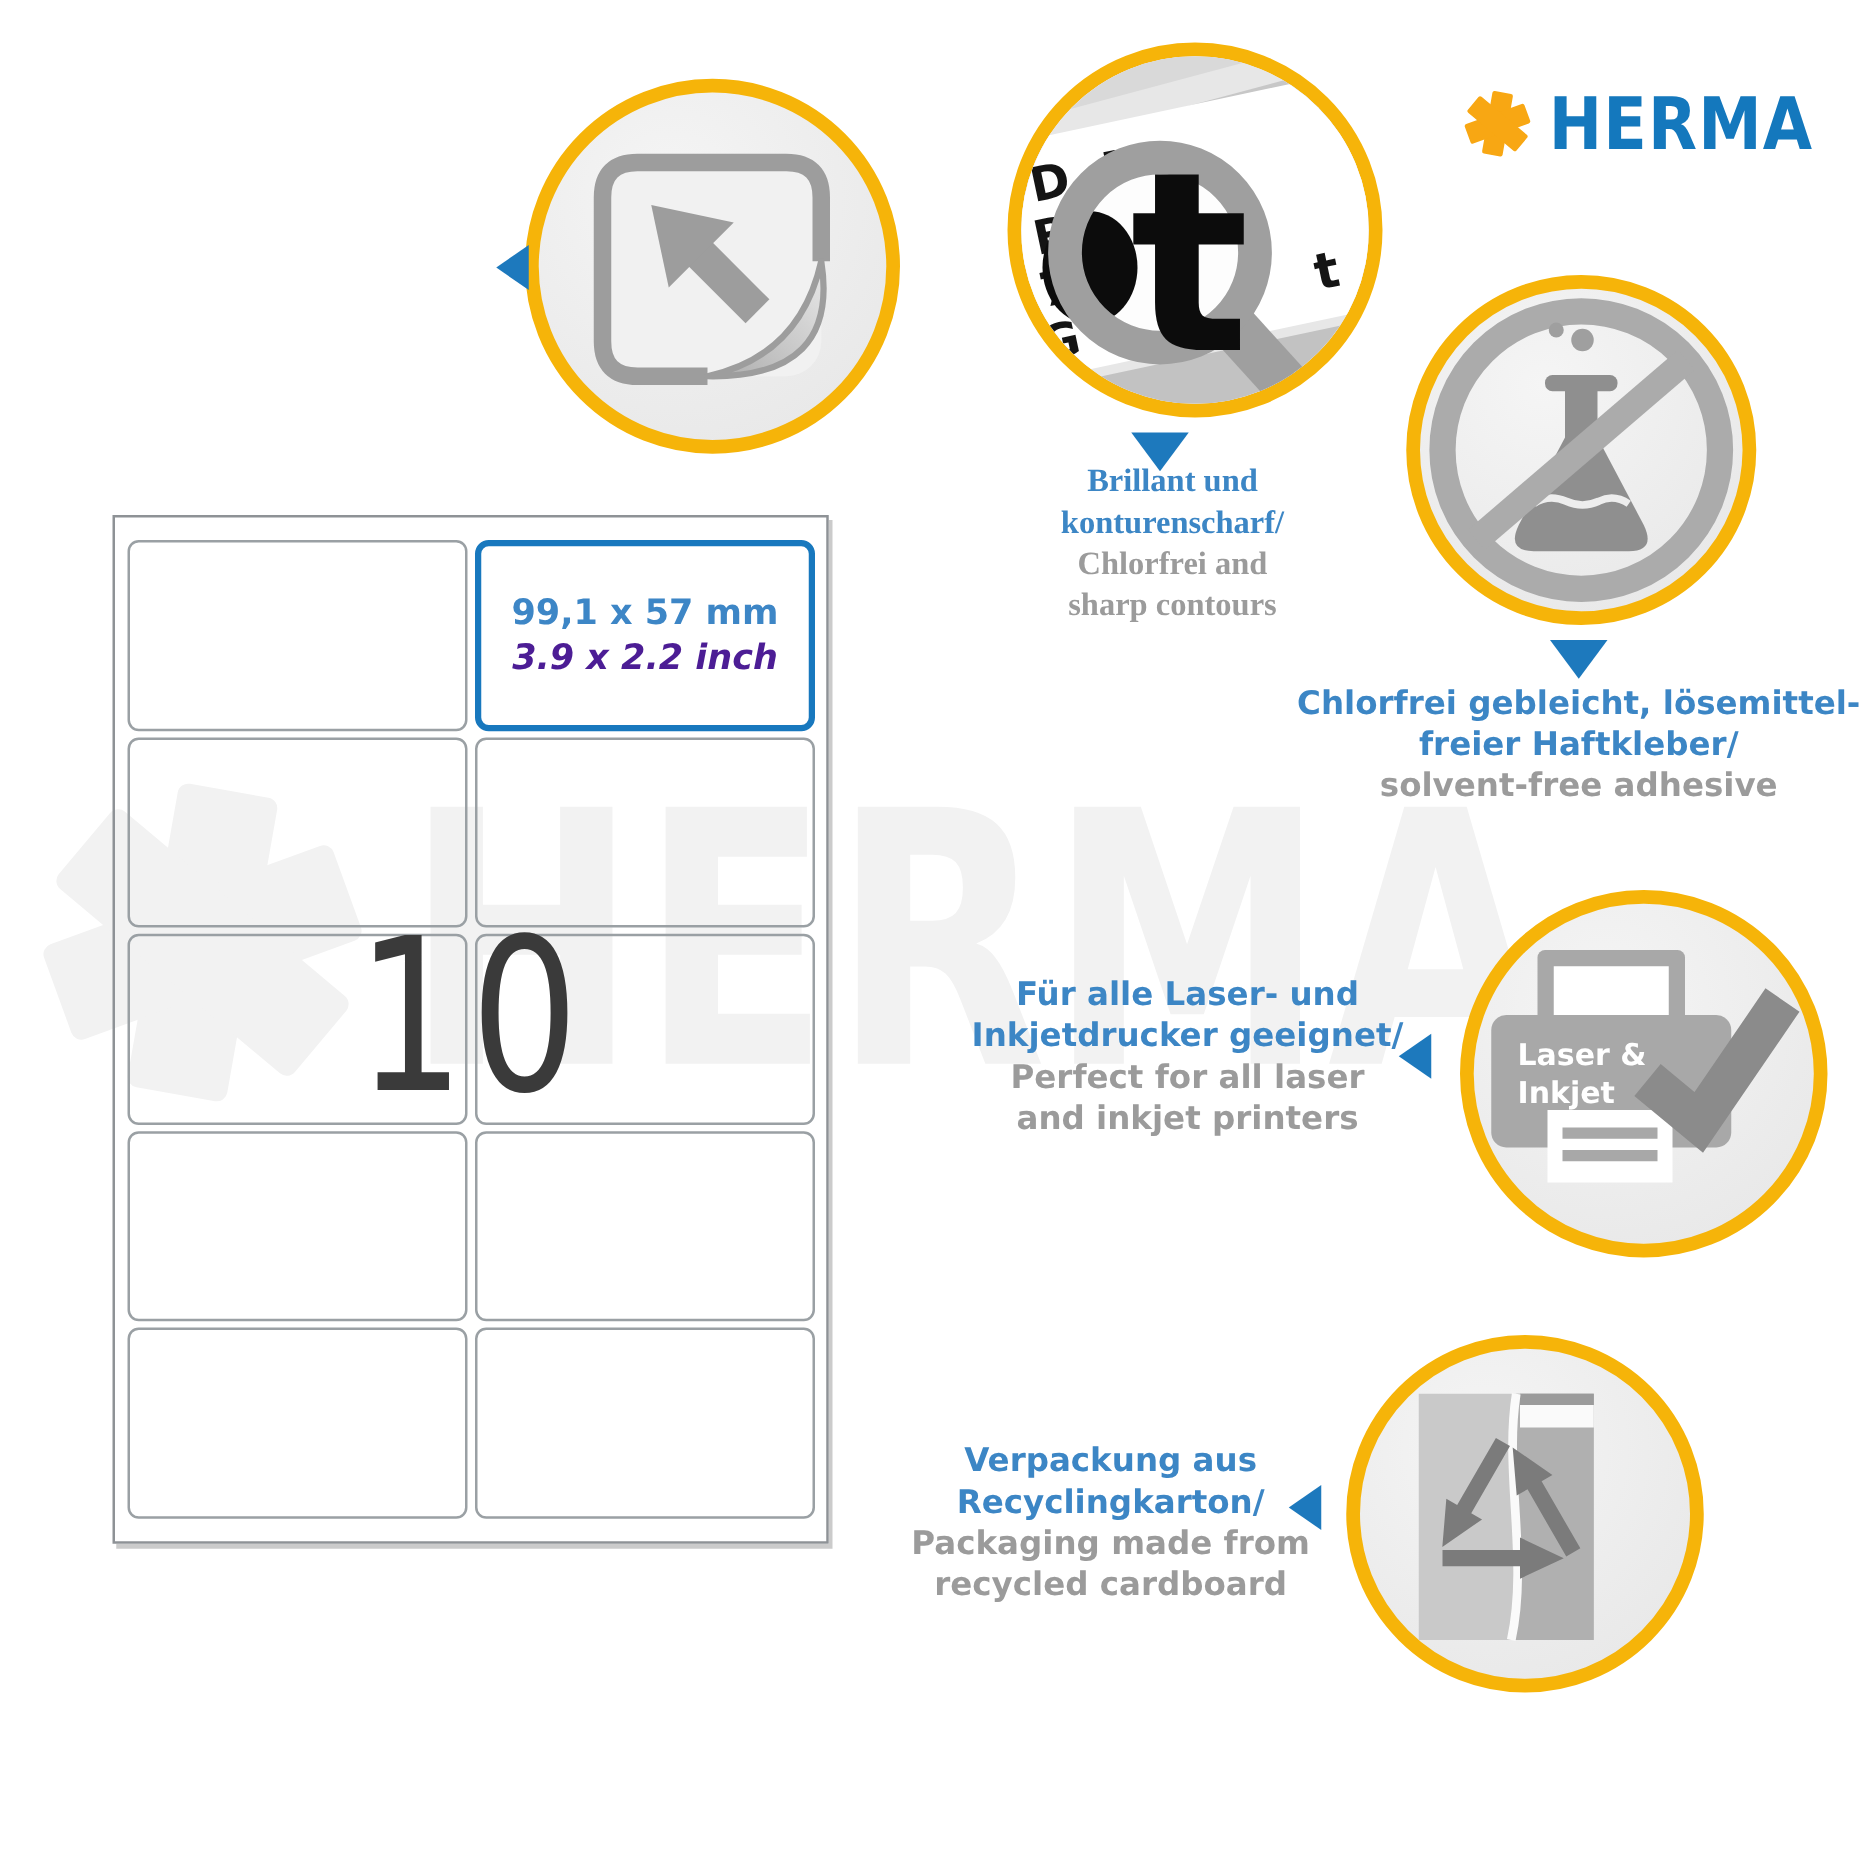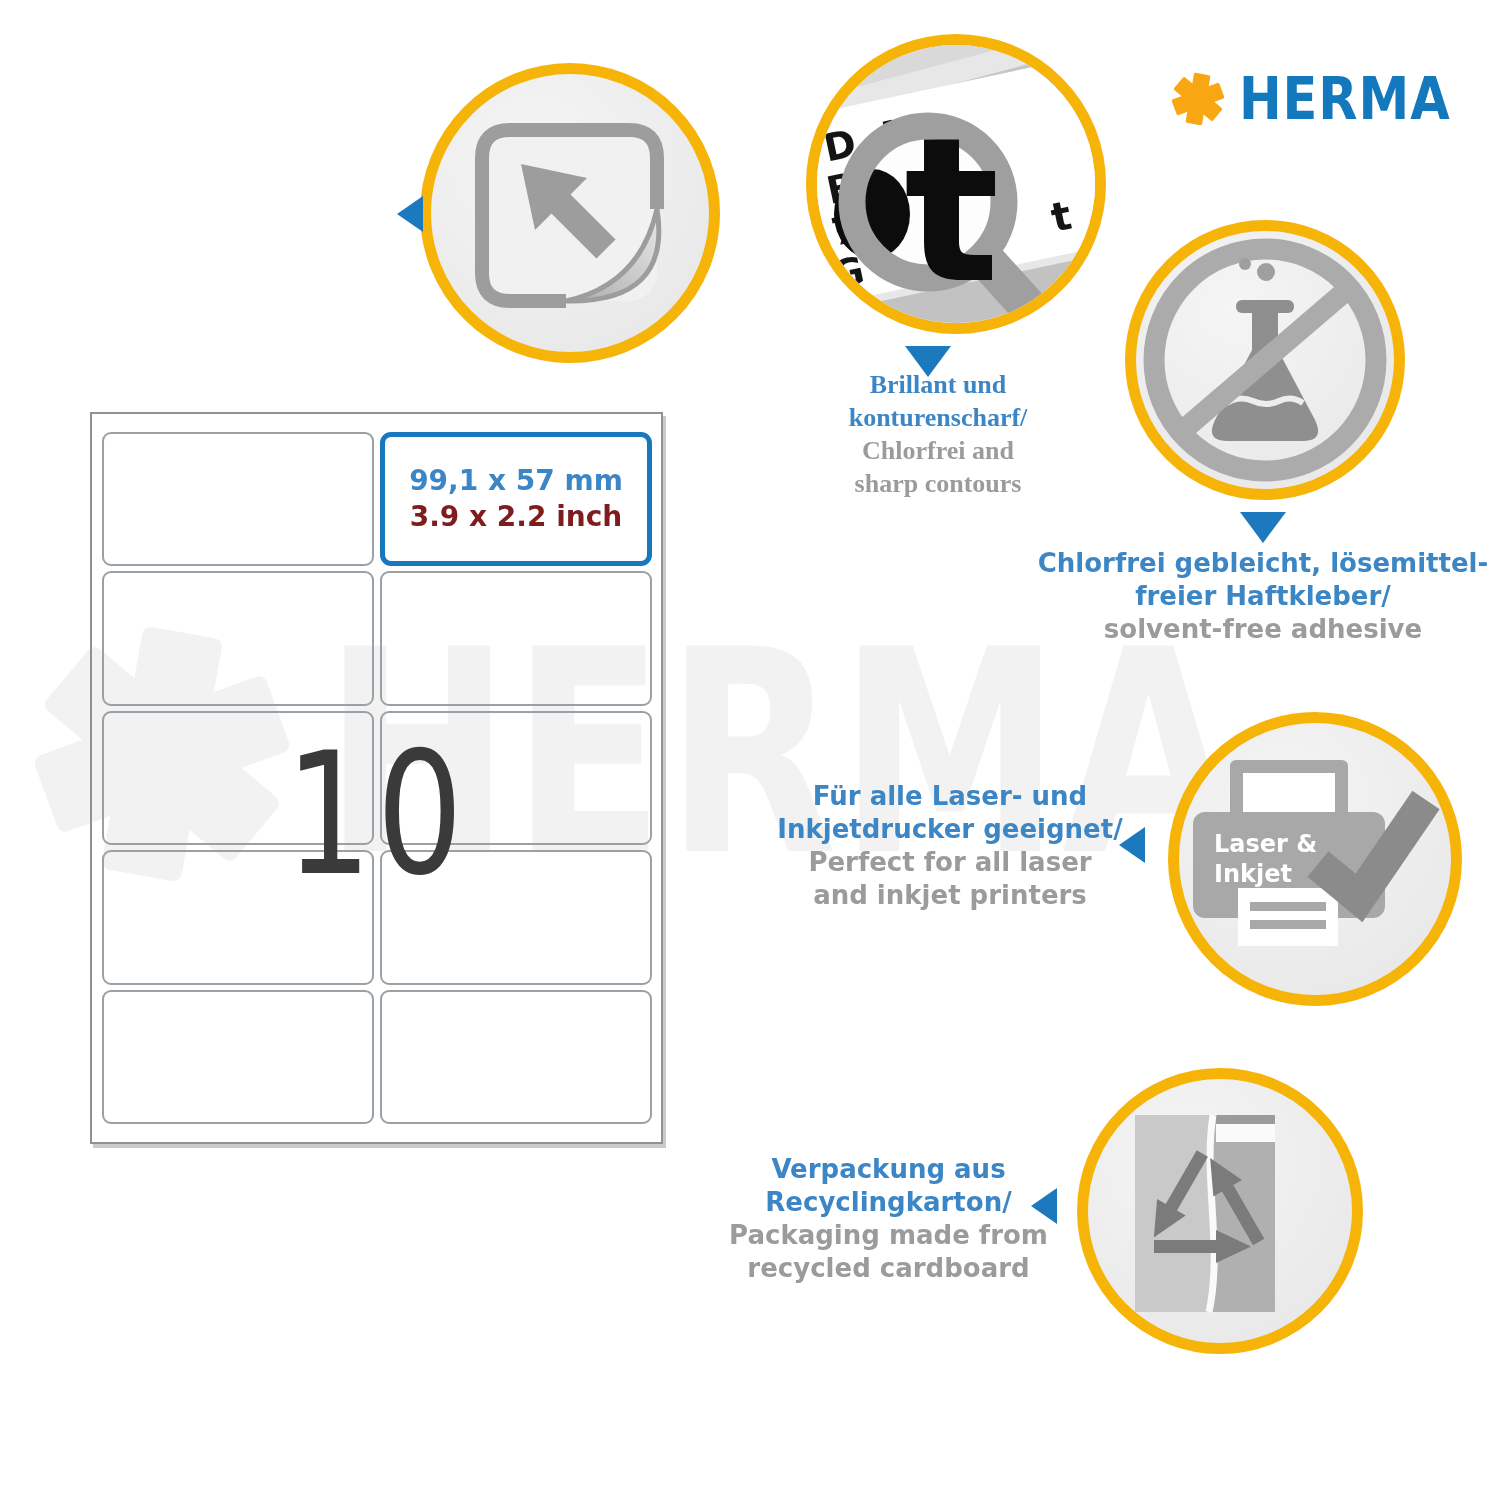--- a/index.html
+++ b/index.html
@@ -5,29 +5,29 @@
   html,body{margin:0;padding:0;}
   body{width:1500px;height:1500px;background:#fff;font-family:"DejaVu Sans","Liberation Sans",sans-serif;}
   .stage{position:relative;width:1500px;height:1500px;overflow:hidden;background:#fff;}
 
   
   .watermark{position:absolute;left:26px;top:618px;display:flex;align-items:center;gap:26px;z-index:1;}
   .watermark .wm-text{font-size:282px;line-height:272px;font-weight:bold;color:#f2f2f2;letter-spacing:2px;
     transform:scaleX(0.79);transform-origin:left center;white-space:nowrap;}
 
   
-  .sheet{position:absolute;left:90px;top:412px;width:573px;height:732px;box-sizing:border-box;
+  .sheet{position:absolute;left:90px;top:412px;width:573px;height:823px;box-sizing:border-box;
     border:2px solid #8e9296;box-shadow:3px 4px 0 rgba(140,140,140,.45);
     padding:18px 9px 18px 10px;display:grid;grid-template-columns:1fr 1fr;
     grid-template-rows:repeat(5,1fr);column-gap:6px;row-gap:5px;z-index:2;background:transparent;}
   .cell{border:2px solid #9aa0a4;border-radius:9px;background:transparent;}
   .cell.hl{border:5px solid #1878be;border-radius:11px;background:#fff;display:flex;flex-direction:column;
     align-items:center;justify-content:center;font-weight:bold;font-size:28px;line-height:36px;}
   .cell.hl .mm{color:#3d86c6;white-space:nowrap;}
-  .cell.hl .inch{color:#7f1d1d;white-space:nowrap;}
+  .cell.hl .inch{color:#4c1d95;white-space:nowrap;font-style:italic;}
 
   .bignum{position:absolute;left:90px;top:738px;width:573px;height:151px;display:flex;align-items:center;
     justify-content:center;font-size:170px;color:#3a3a3a;letter-spacing:6px;z-index:3;
     transform:scaleX(.8);transform-origin:center;}
 
   
   .callout{position:absolute;text-align:center;font-weight:bold;font-size:26px;line-height:33px;z-index:4;}
   .callout span{display:block;white-space:nowrap;}
   .callout .de{color:#3c86c5;}
   .callout .en{color:#9b9b9b;}

